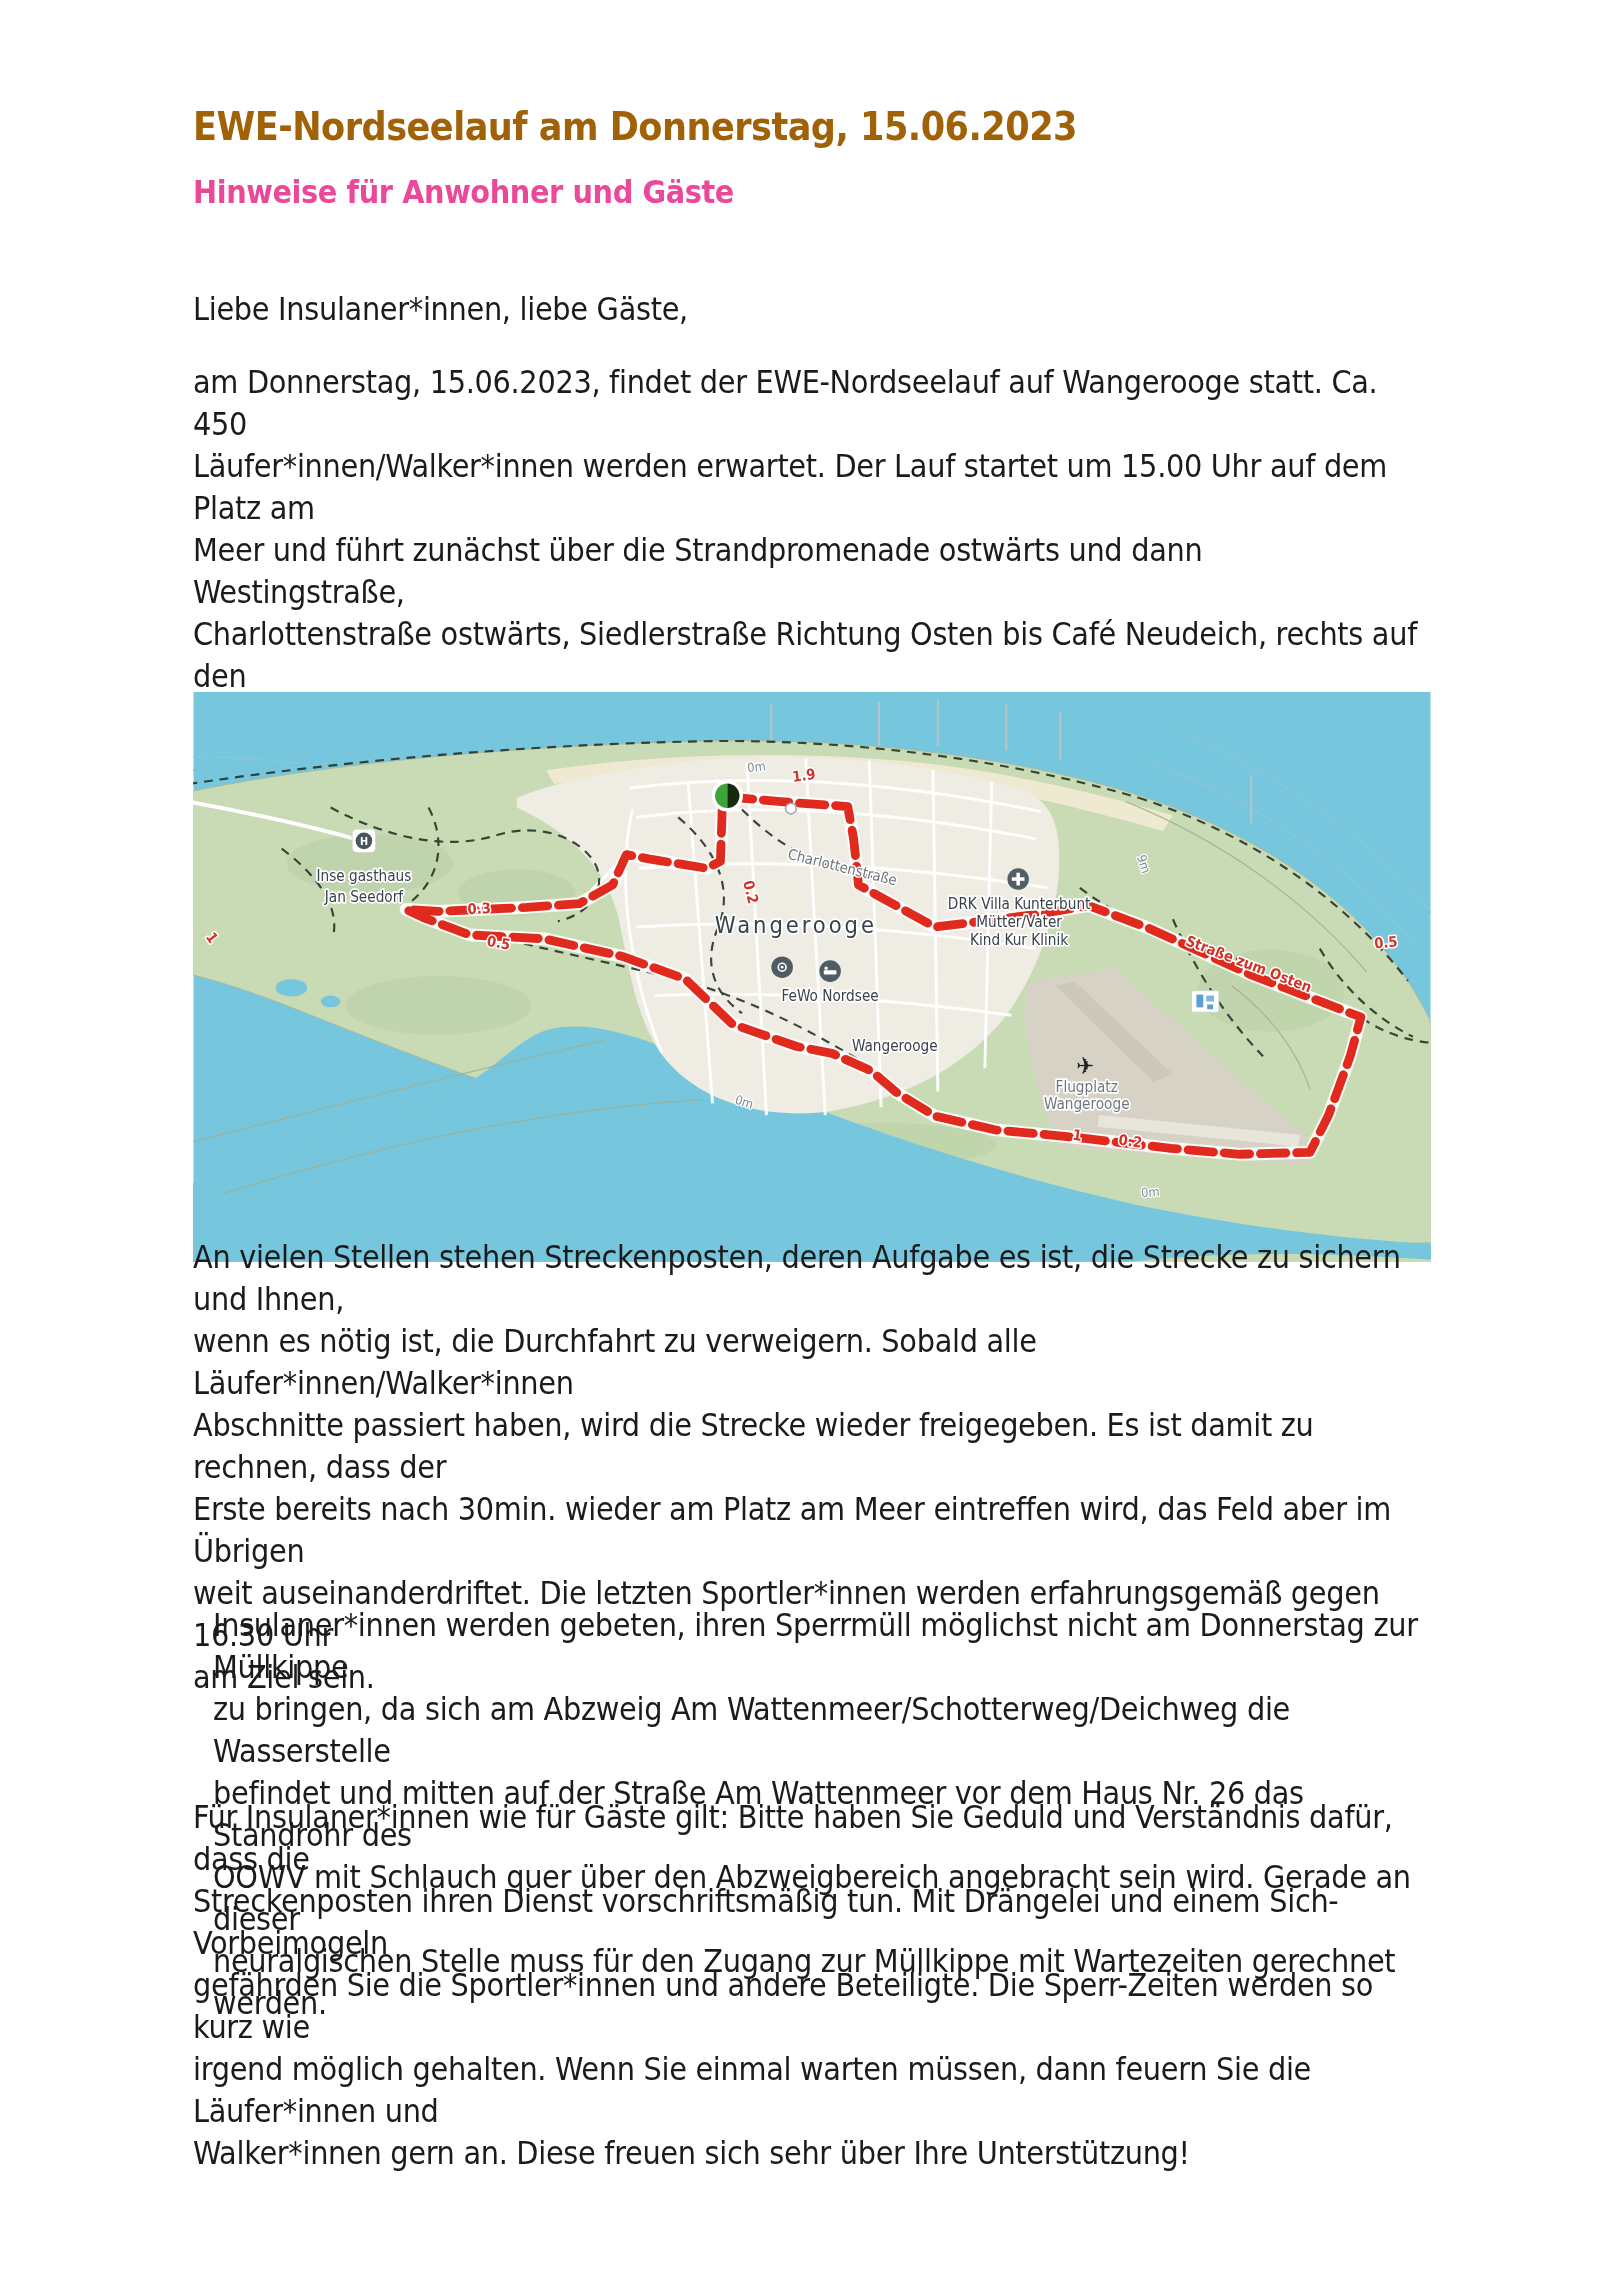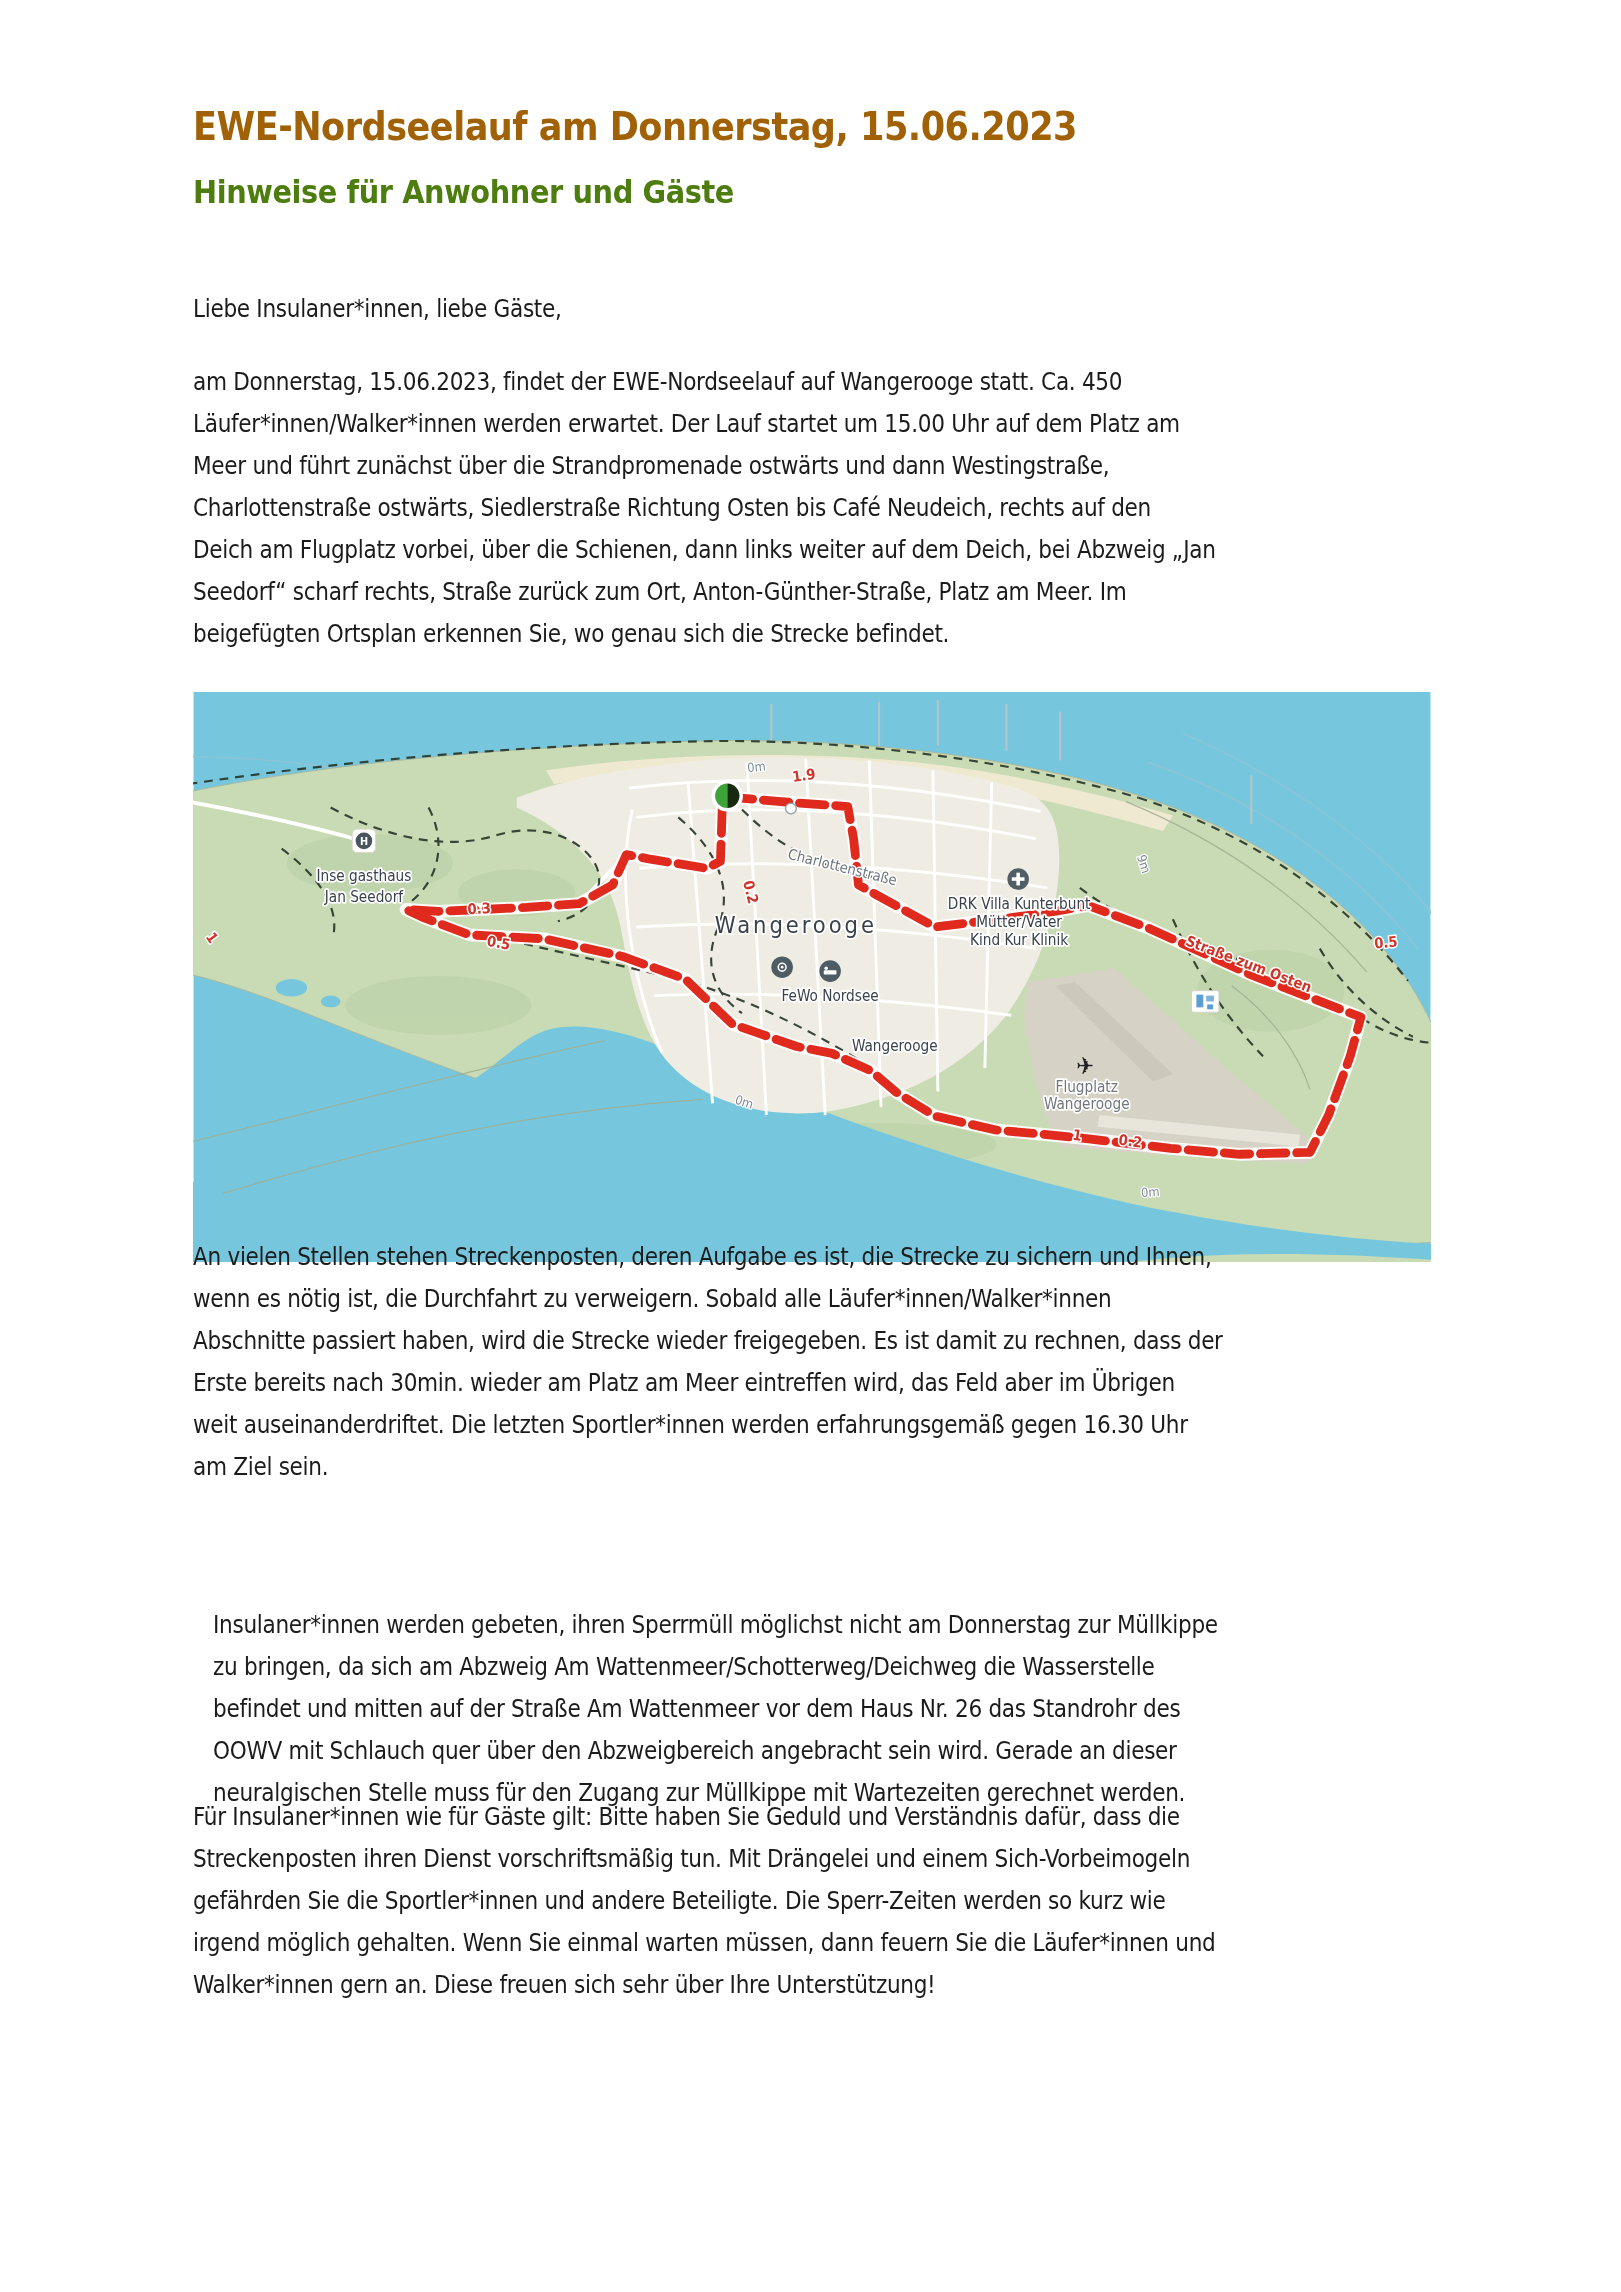--- a/index.html
+++ b/index.html
@@ -3,22 +3,22 @@
 <meta charset="utf-8">
 <style>
   html,body{margin:0;padding:0;background:#fff;}
   .page{
     position:relative;width:1621px;height:2293px;background:#ffffff;overflow:hidden;
     font-family:"DejaVu Sans","Liberation Sans",sans-serif;font-stretch:condensed;
     color:#1b1b1b;
   }
   .abs{position:absolute;}
   .title{left:193px;top:104px;font-size:39px;font-weight:700;letter-spacing:-0.5px;color:#a16207;white-space:nowrap;}
-  .subtitle{left:193px;top:173px;font-size:32px;font-weight:700;letter-spacing:-0.4px;color:#4d7c0f;white-space:nowrap;}
-  .body-text{left:193px;width:1225px;font-size:24px;line-height:42px;letter-spacing:-0.3px;white-space:pre-line;}
+  .subtitle{left:193px;top:173px;font-size:32px;font-weight:700;letter-spacing:-0.4px;color:#ec4899;white-space:nowrap;}
+  .body-text{left:193px;width:1225px;font-size:32px;line-height:42px;letter-spacing:-0.3px;white-space:pre-line;}
   .salutation{top:288px;}
   .p1{top:353px;margin-top:8px;}
   .p2{top:1236px;}
   .p3{top:1604px;margin-left:20px;}
   .p4{top:1796px;}
   .closing{top:2082px;}
   .map-wrap{left:193px;top:692px;width:1238px;height:570px;}
   svg{display:block;}
   .maplabel{font-family:"DejaVu Sans","Liberation Sans",sans-serif;paint-order:stroke;stroke:#ffffff;stroke-width:3.5px;stroke-linejoin:round;fill:#39424c;}
   .maplabel.gray{fill:#71767e;}

